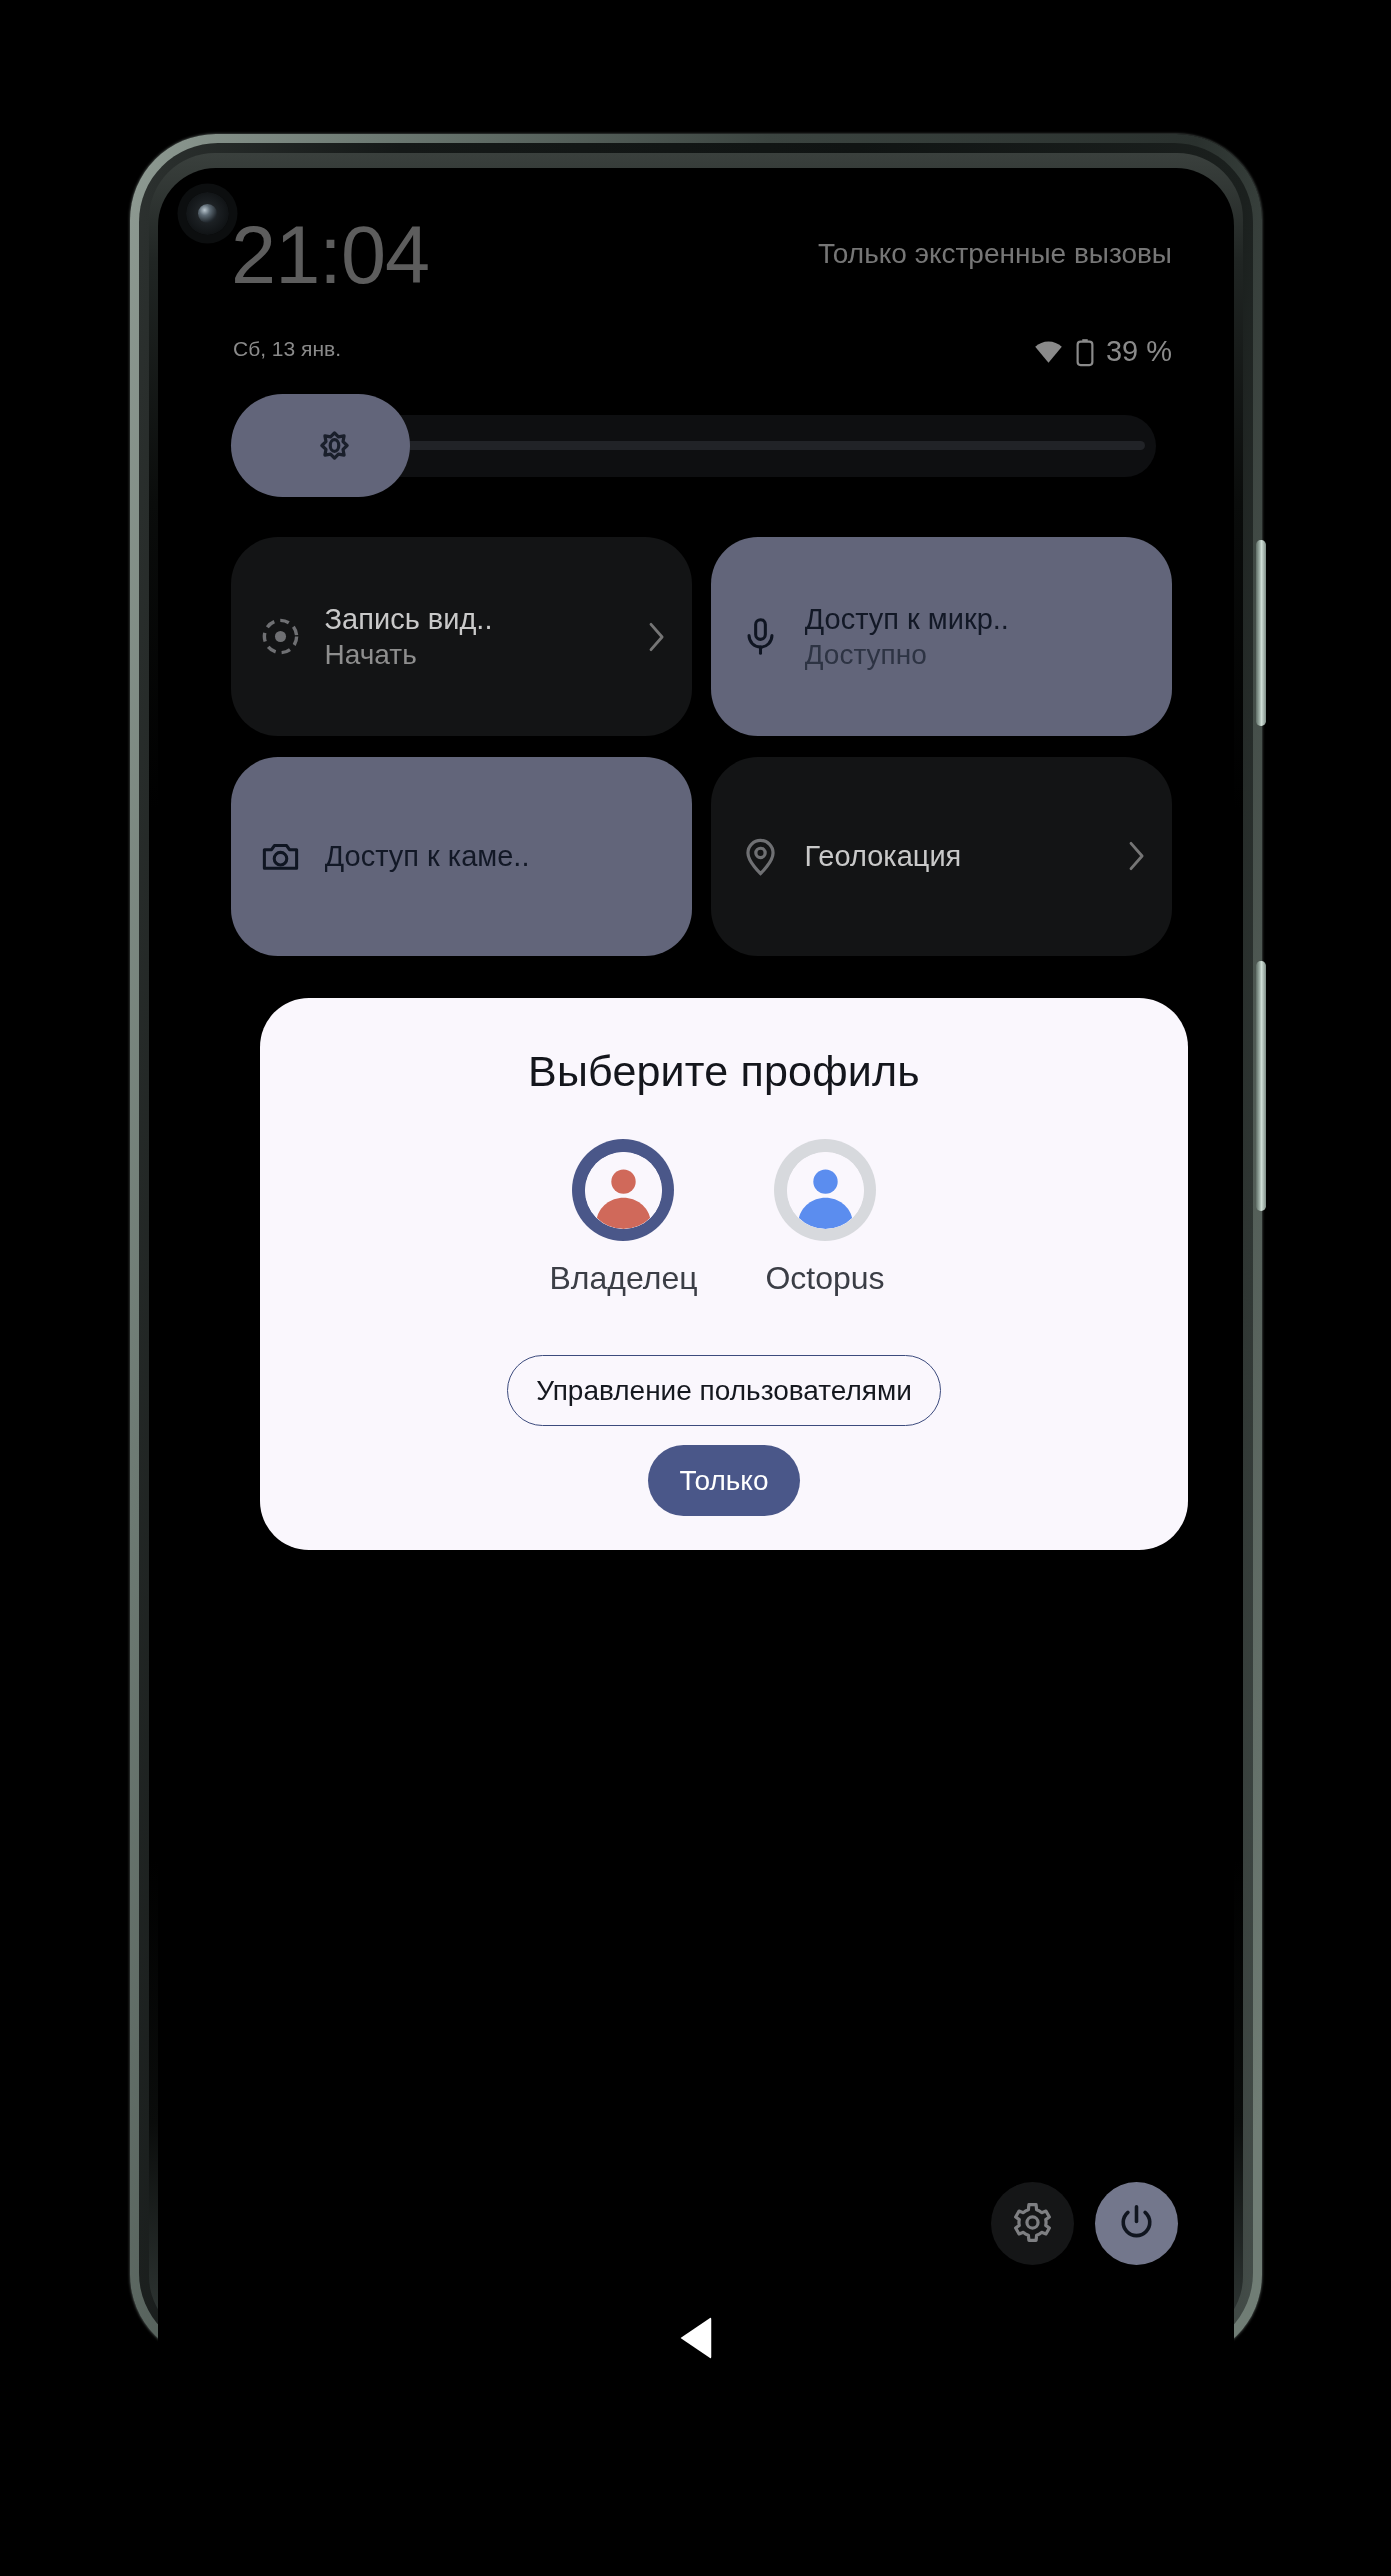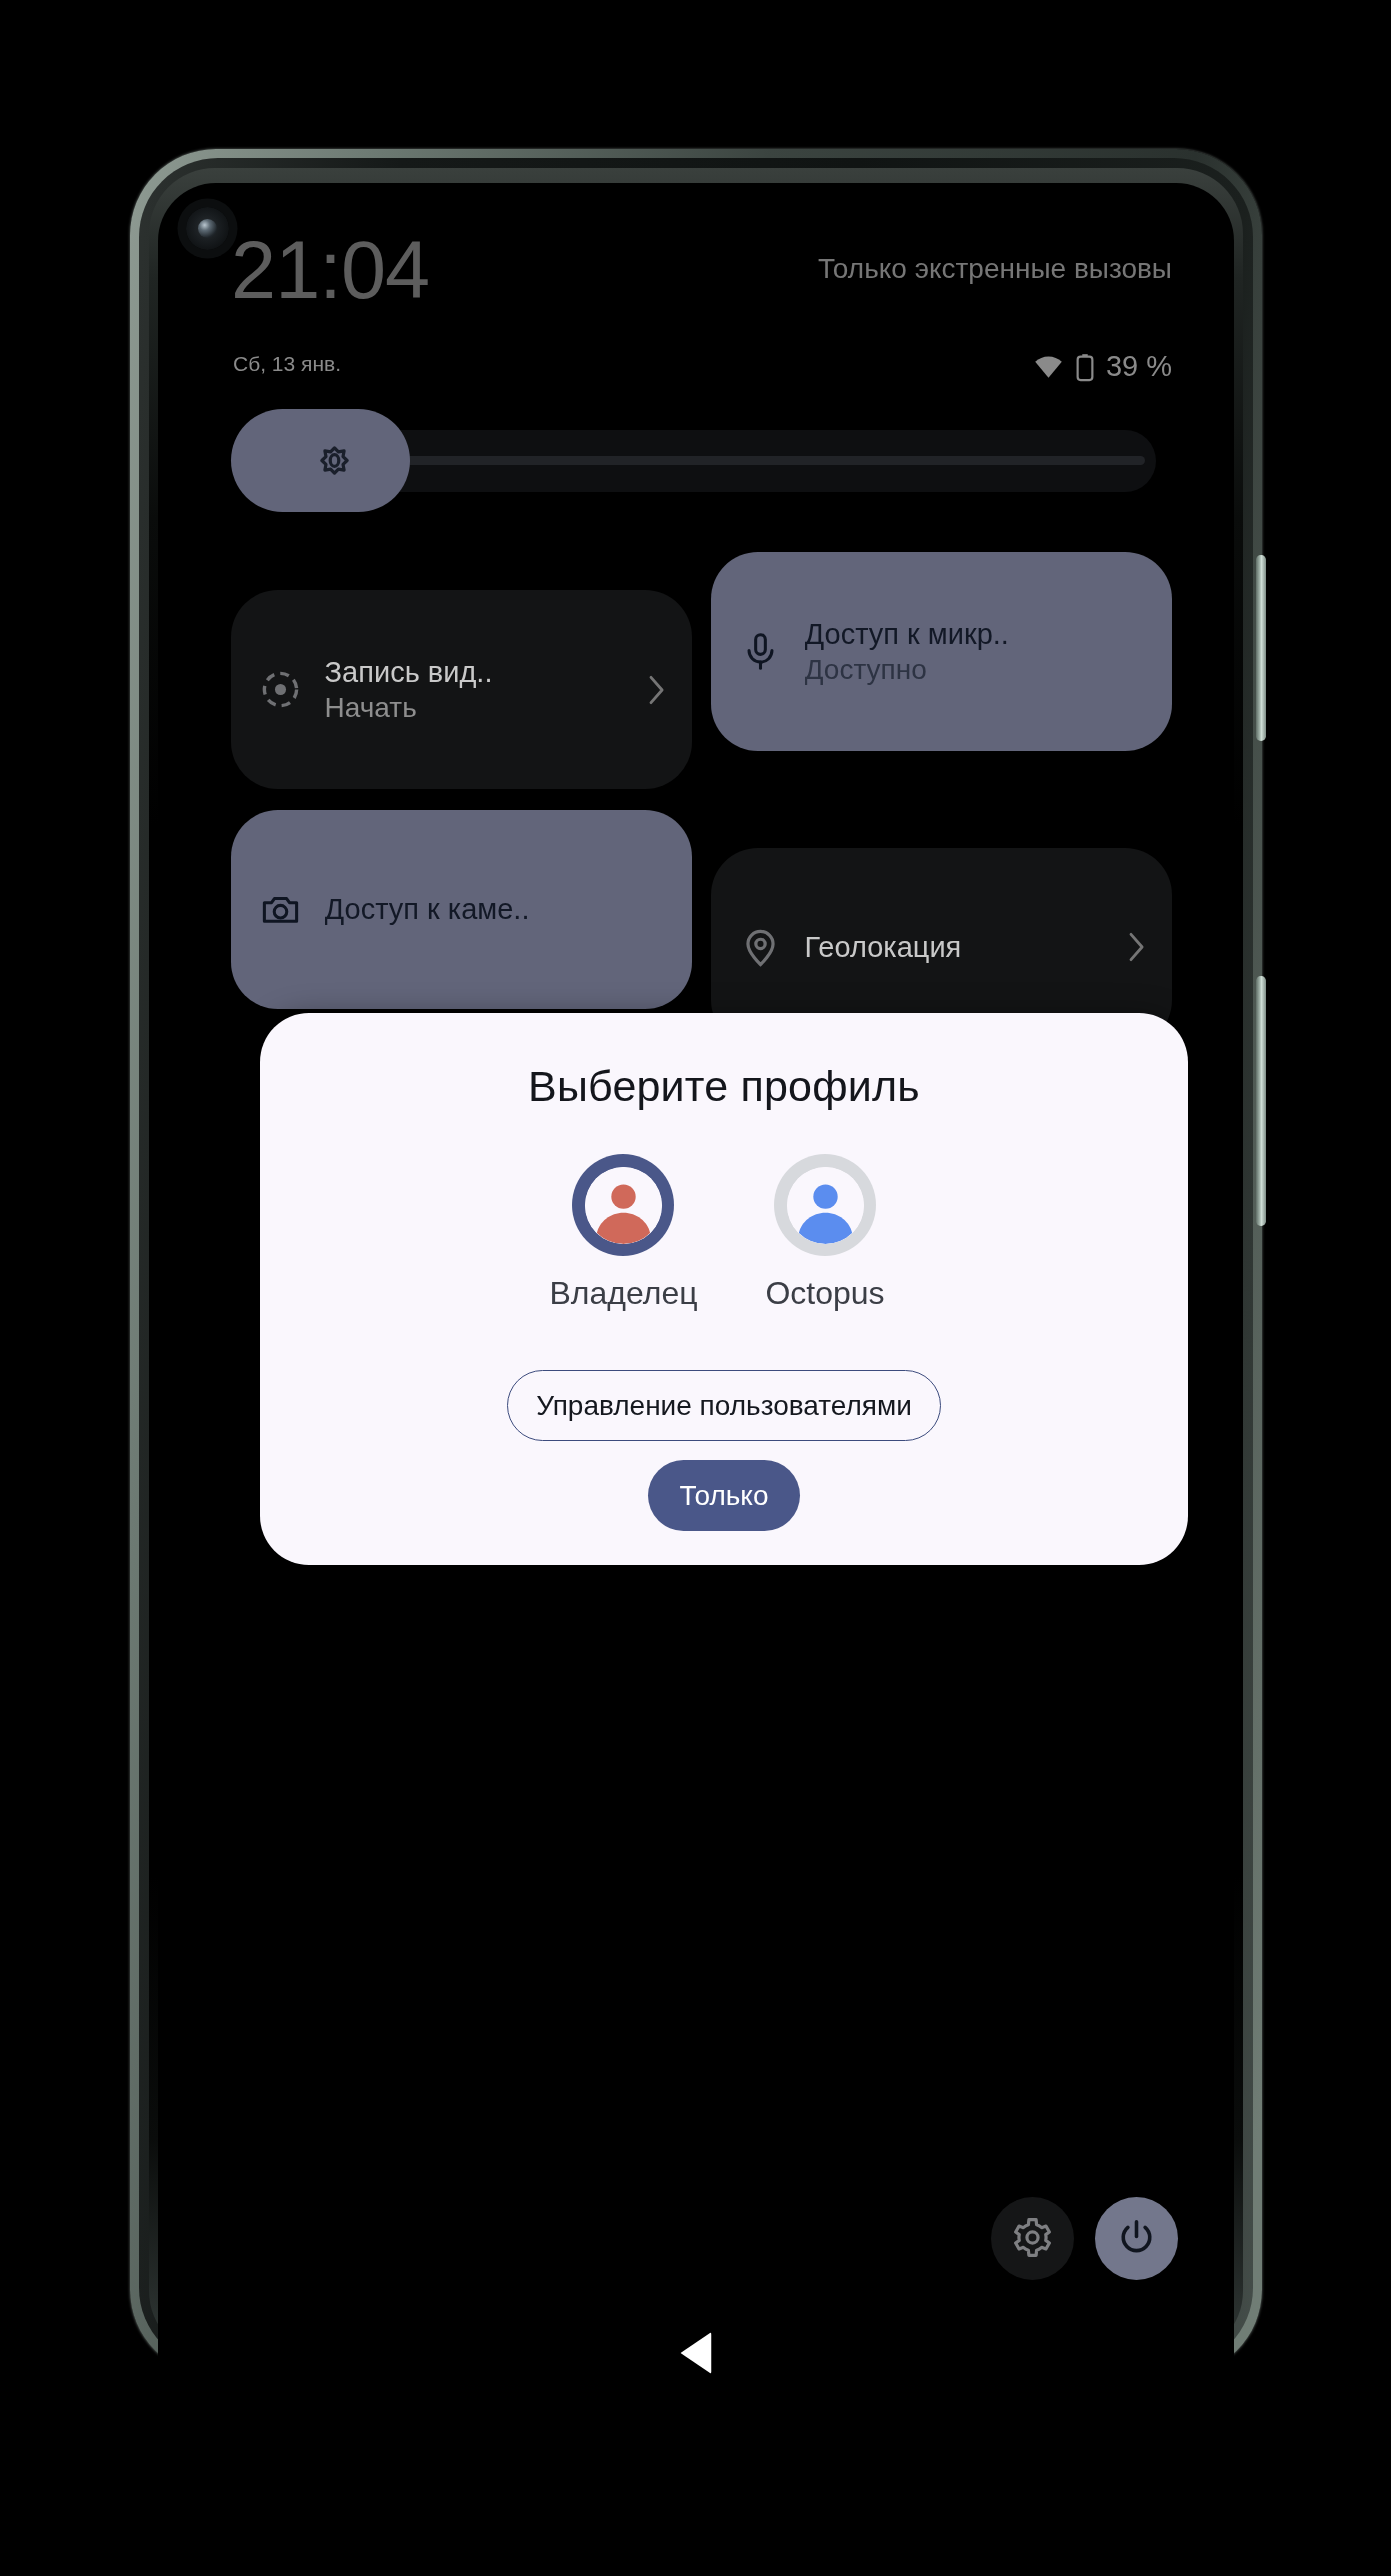--- a/index.html
+++ b/index.html
@@ -9,21 +9,21 @@
     font-family: "Liberation Sans", sans-serif;
     overflow: hidden;
   }
 
   
   #root { position: relative; width: 1391px; height: 2576px; background: #000; }
 
   
   .device {
     position: absolute;
-    left: 130px; top: 149px;
+    left: 130px; top: 134px;
     width: 1132px; height: 2227px;
     border-radius: 86px;
     background: linear-gradient(100deg,#8e9a92 0%,#6d7a73 16%,#3b4440 42%,#2a312e 70%,#707d75 97%);
     box-shadow: 0 0 2.8px rgba(190,205,198,.55);
   }
   .device-inner {
     position: absolute;
     left: 9.4px; top: 9.4px; right: 9.4px; bottom: 9.4px;
     border-radius: 79px;
     background: linear-gradient(95deg,#2c312f 0%,#151918 20%,#101413 55%,#1b201e 85%,#454e4a 100%);
@@ -154,21 +154,21 @@
     grid-gap: 20.7px 19px;
   }
   .tile {
     height: 199px;
     border-radius: 47px;
     display: flex;
     align-items: center;
     padding: 0 24.4px 0 28px;
     position: relative;
   }
-  .tile.dark { background: #131415; margin-top: 38px; }
+  .tile.dark { background: #131415; }
   .tile.light { background: #62657a; }
 
   .tile-icon { width: 43px; height: 43px; flex: 0 0 43px; margin-right: 22.6px; }
   .tile.dark .tile-icon { color: #6f7073; }
   .tile.light .tile-icon { color: #0f1522; }
 
   .tile-texts { flex: 1 1 auto; min-width: 0; }
   .tile-title {
     font-size: 29px;
     line-height: 1.25;

